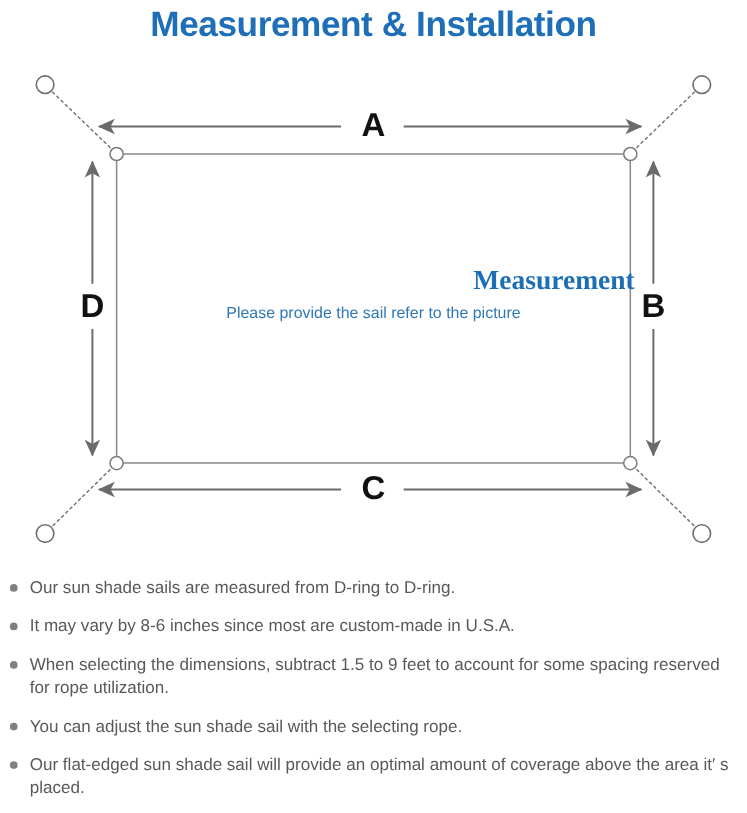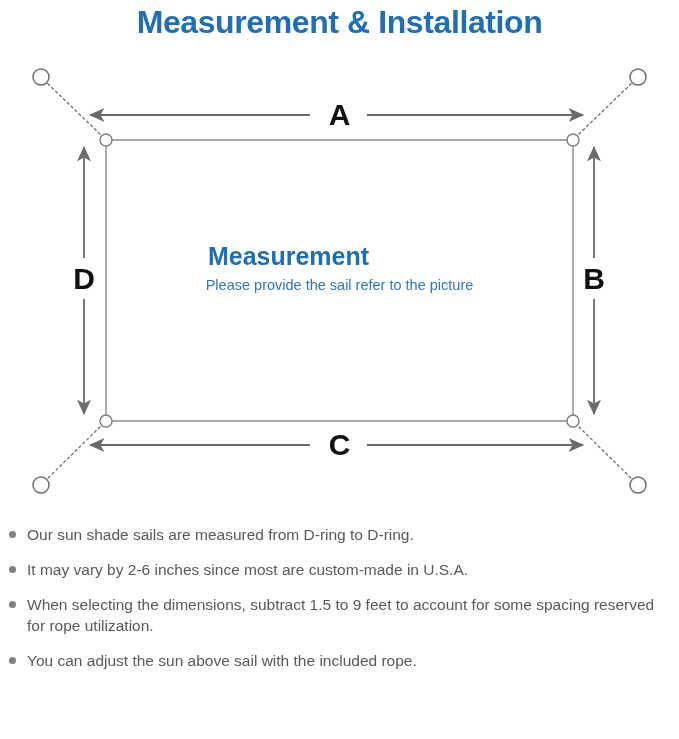--- a/index.html
+++ b/index.html
@@ -48,25 +48,26 @@
   }
   .diagram svg {
     display: block;
   }
 
   .center-label-main {
     position: absolute;
     left: 0;
     top: 194px;
     width: 577px;
-    text-align: center;
+    text-align: right;
     font-size: 25px;
     font-weight: bold;
     color: #1d6fb5;
     white-space: nowrap;
+    font-family: Liberation Serif, serif;
   }
   .center-label-sub {
     position: absolute;
     left: 0;
     top: 229px;
     width: 679px;
     text-align: center;
     font-size: 14.5px;
     color: #2f78b6;
     white-space: nowrap;
@@ -185,25 +186,29 @@
     <div class="center-label-sub">Please provide the sail refer to the picture</div>
   </div>
 
   <div class="notes">
     <div class="note-item">
       <span class="note-bullet"></span>
       <span>Our sun shade sails are measured from D-ring to D-ring.</span>
     </div>
     <div class="note-item">
       <span class="note-bullet"></span>
-      <span>It may vary by 2-6 inches since most are custom-made in U.S.A.</span>
+      <span>It may vary by 8-6 inches since most are custom-made in U.S.A.</span>
     </div>
     <div class="note-item">
       <span class="note-bullet"></span>
       <span>When selecting the dimensions, subtract 1.5 to 9 feet to account for some spacing reserved for rope utilization.</span>
     </div>
     <div class="note-item">
       <span class="note-bullet"></span>
-      <span>You can adjust the sun above sail with the included rope.</span>
+      <span>You can adjust the sun shade sail with the selecting rope.</span>
+    </div>
+    <div class="note-item">
+      <span class="note-bullet"></span>
+      <span>Our flat-edged sun shade sail will provide an optimal amount of coverage above the area it′ s placed.</span>
     </div>
   </div>
 
 </div>
 
 </body></html>

